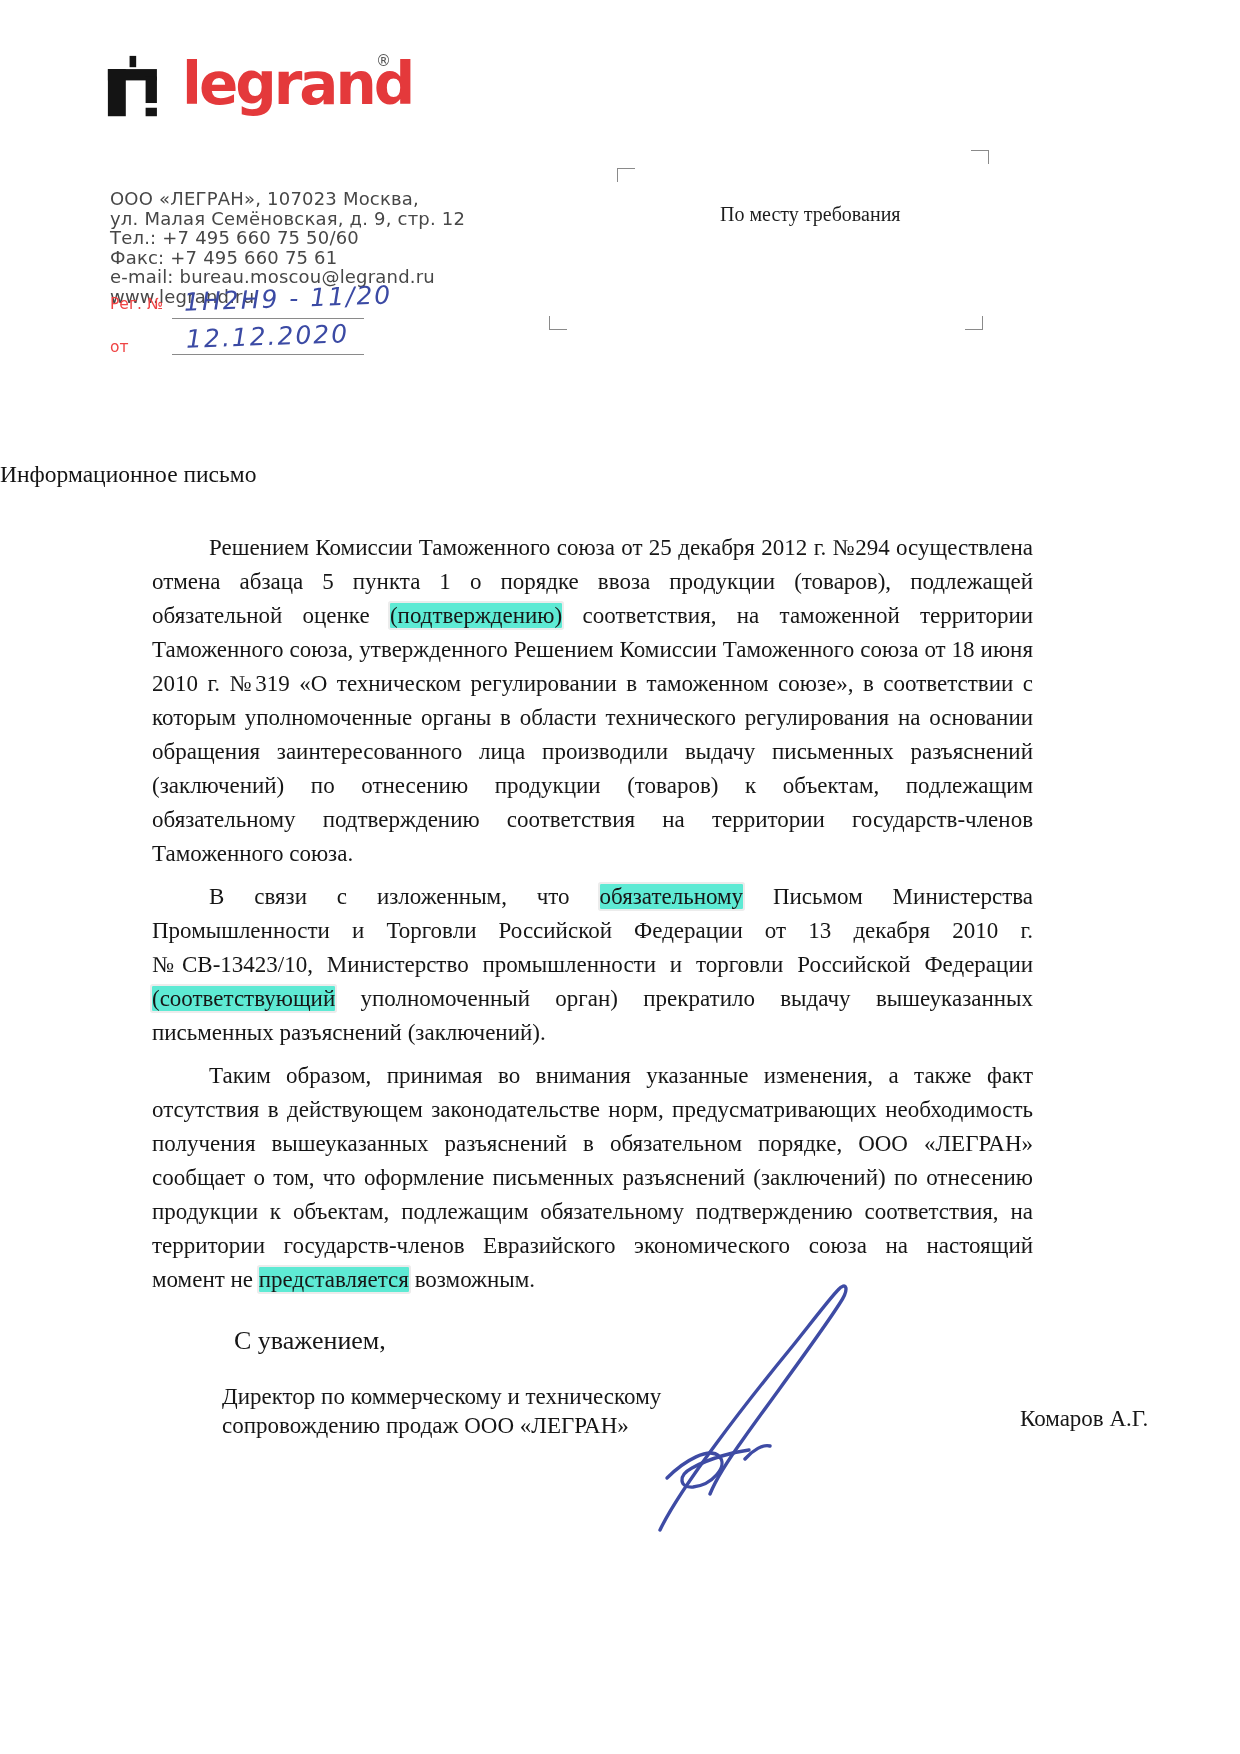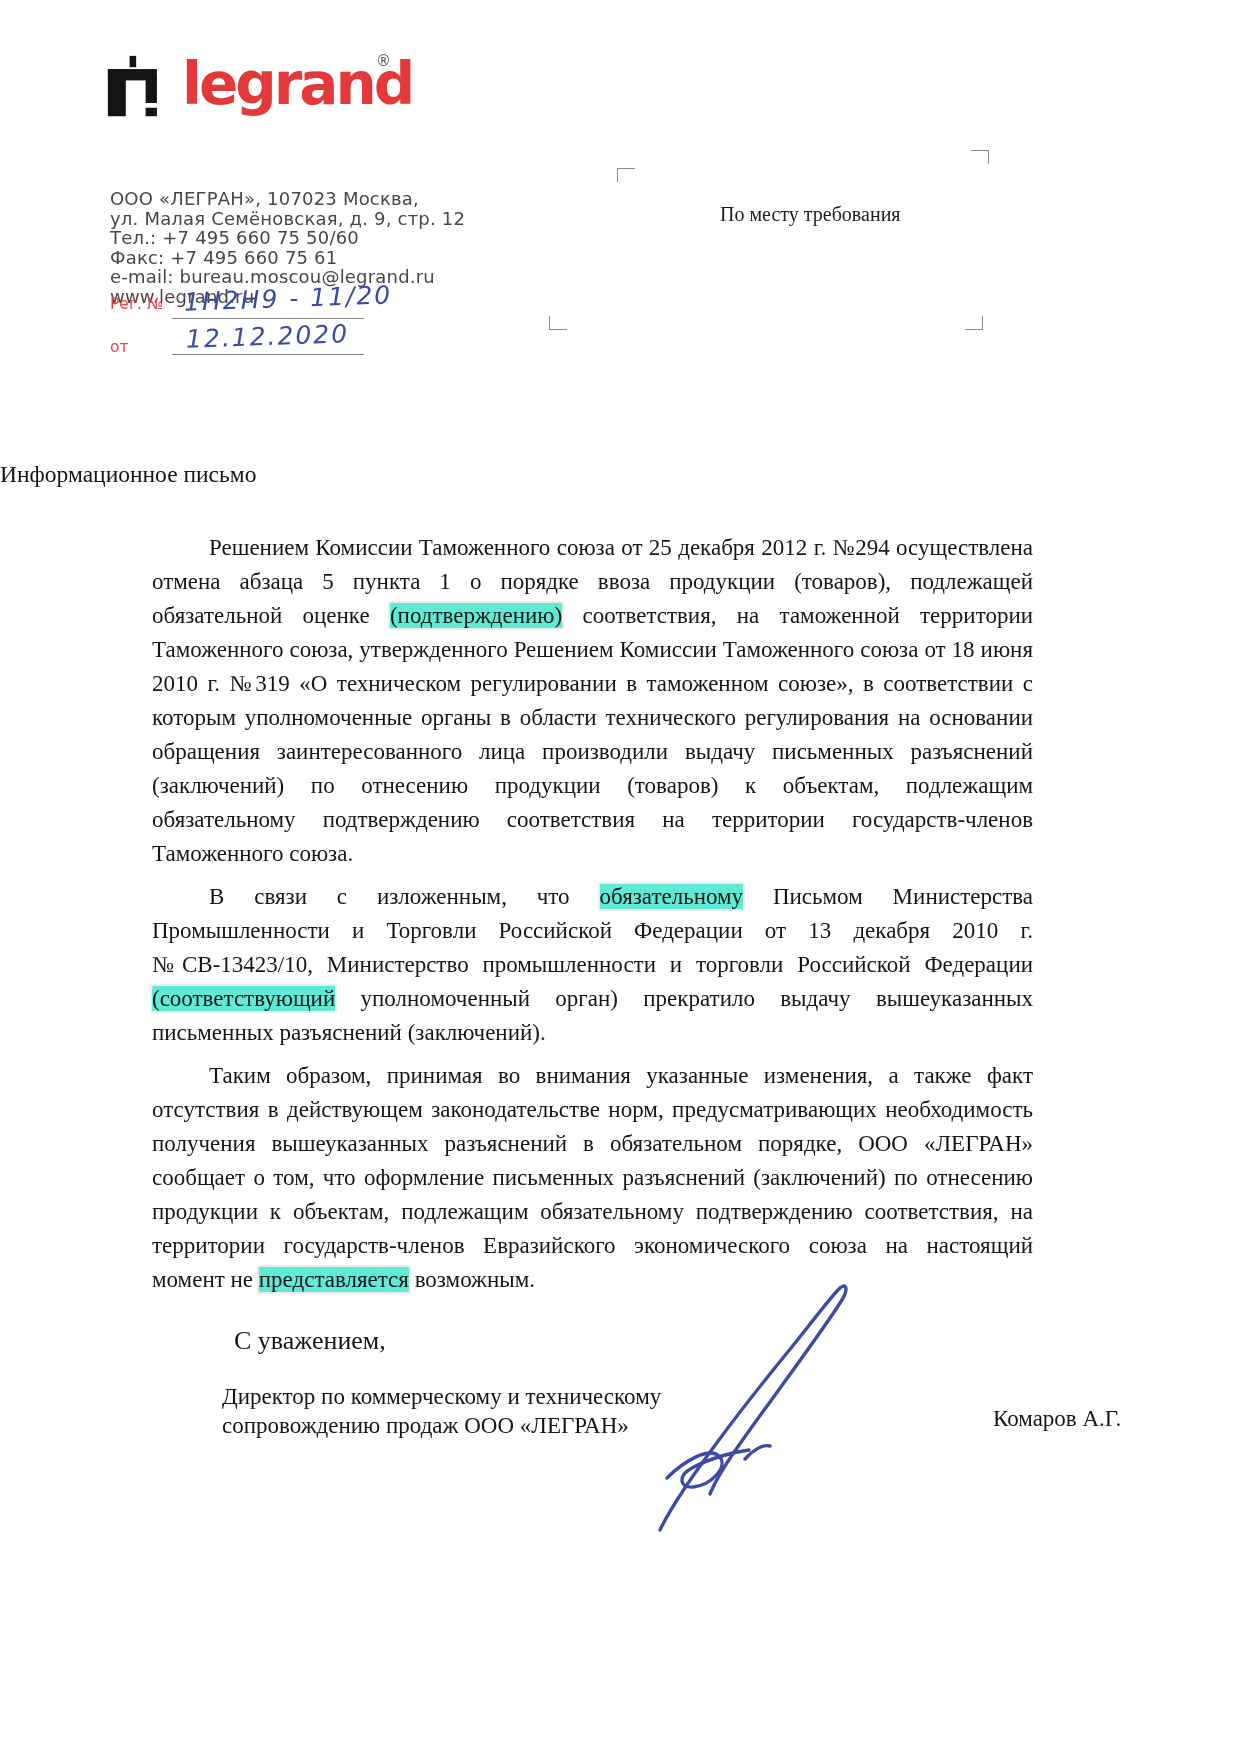--- a/index.html
+++ b/index.html
@@ -60,21 +60,21 @@
   .body-text { left:152px; top:531px; width:881px; }
   .body-text p {
     margin:0 0 9px 0; text-align:justify; text-indent:57px;
     font-size:23px; line-height:34px; color:#161616;
   }
   .hl { background:#5eead4; box-shadow:0 0 0 2px #ececec; border-radius:1px; }
 
   
   .closing { left:234px; top:1326px; font-size:26px;text-align:right; }
   .position { left:222px; top:1382px; font-size:23px; line-height:29px; width:480px; }
-  .sig-name { left:993px; top:1406px; font-size:23px; }
+  .sig-name { left:1020px; top:1406px; font-size:23px; }
   .sig-svg { left:625px; top:1272px; width:260px; height:270px; }
 </style>
 </head>
 <body>
 
 <div class="abs logo-wrap">
   <svg class="logo-mark" viewBox="0 0 70 70">
     <rect x="2" y="16" width="19" height="50" fill="#141414"></rect>
     <rect x="2" y="16" width="52" height="12" fill="#141414"></rect>
     <rect x="42" y="24" width="12" height="28" fill="#141414"></rect>

